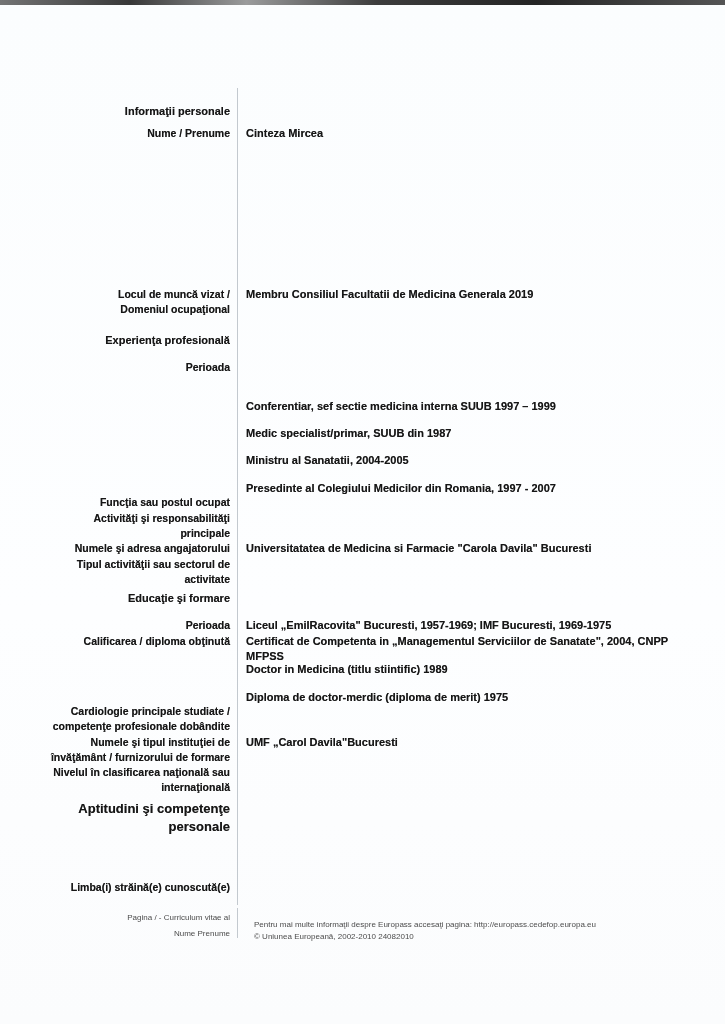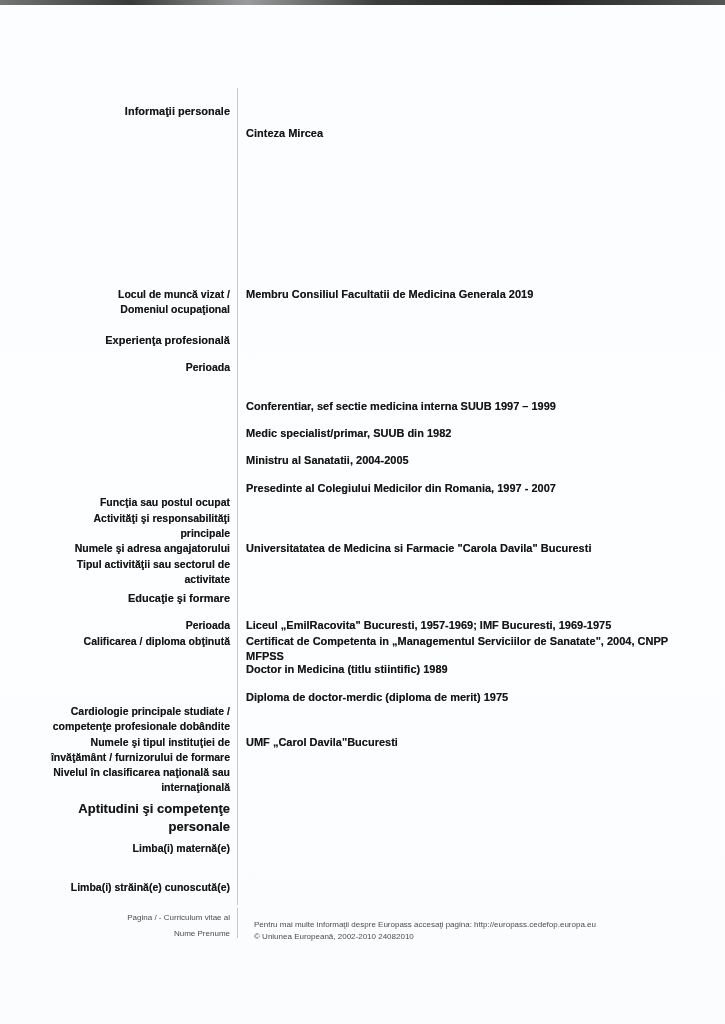--- a/index.html
+++ b/index.html
@@ -62,31 +62,32 @@
 </head>
 <body>
 
 <div id="page">
 
   <div class="scan-edge"></div>
   <div class="divider main"></div>
   <div class="divider foot"></div>
 
   <div class="heading" style="top:103px">Informaţii personale</div>
+  <div class="label" style="top:126px">Nume / Prenume</div>
   <div class="value" style="top:126px">Cinteza Mircea</div>
 
   <div class="label" style="top:287px">Locul de muncă vizat /
 Domeniul ocupaţional</div>
   <div class="value" style="top:287px">Membru Consiliul Facultatii de Medicina Generala 2019</div>
 
   <div class="heading" style="top:332px">Experienţa profesională</div>
 
   <div class="label" style="top:360px">Perioada</div>
   <div class="value" style="top:399px">Conferentiar, sef sectie medicina interna SUUB 1997 – 1999</div>
-  <div class="value" style="top:426px">Medic specialist/primar, SUUB din 1982</div>
+  <div class="value" style="top:426px">Medic specialist/primar, SUUB din 1987</div>
   <div class="value" style="top:453px">Ministru al Sanatatii, 2004-2005</div>
   <div class="value" style="top:481px">Presedinte al Colegiului Medicilor din Romania, 1997 - 2007</div>
 
   <div class="label" style="top:495px">Funcţia sau postul ocupat</div>
   <div class="label" style="top:511px">Activităţi şi responsabilităţi
 principale</div>
 
   <div class="label" style="top:541px">Numele şi adresa angajatorului</div>
   <div class="value" style="top:541px">Universitatatea de Medicina si Farmacie "Carola Davila" Bucuresti</div>
 
@@ -109,21 +110,20 @@
   <div class="label" style="top:735px">Numele şi tipul instituţiei de
 învăţământ / furnizorului de formare</div>
   <div class="value" style="top:735px">UMF „Carol Davila"Bucuresti</div>
 
   <div class="label" style="top:765px">Nivelul în clasificarea naţională sau
 internaţională</div>
 
   <div class="heading big" style="top:800px">Aptitudini şi competenţe
 personale</div>
 
-  <div class="label" style="top:841px">Limba(i) maternă(e)</div>
 
   <div class="label" style="top:880px">Limba(i) străină(e) cunoscută(e)</div>
 
   <div class="footer-label" style="top:910px">Pagina / - Curriculum vitae al
 Nume Prenume</div>
   <div class="footer-text" style="top:910px">Pentru mai multe informaţii despre Europass accesaţi pagina: http://europass.cedefop.europa.eu</div>
   <div class="footer-text" style="top:922px">© Uniunea Europeană, 2002-2010   24082010</div>
 
 </div>
 

